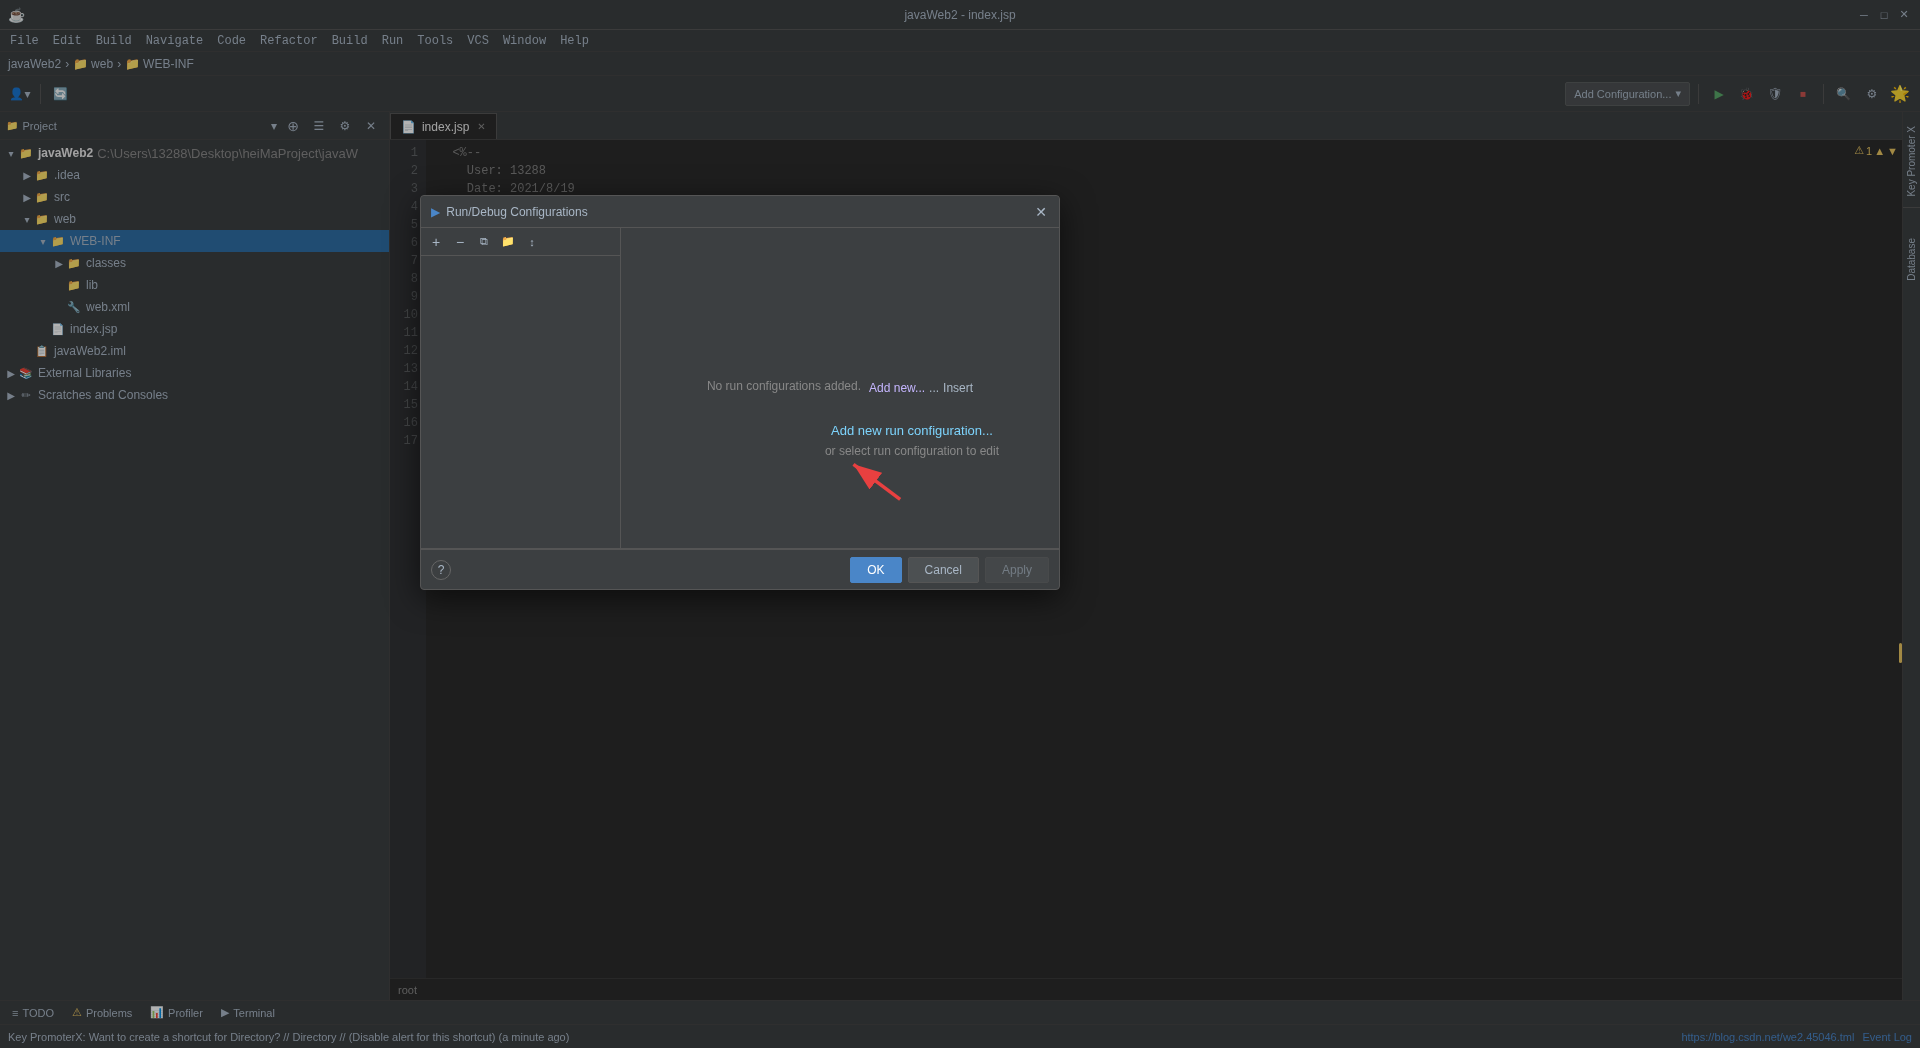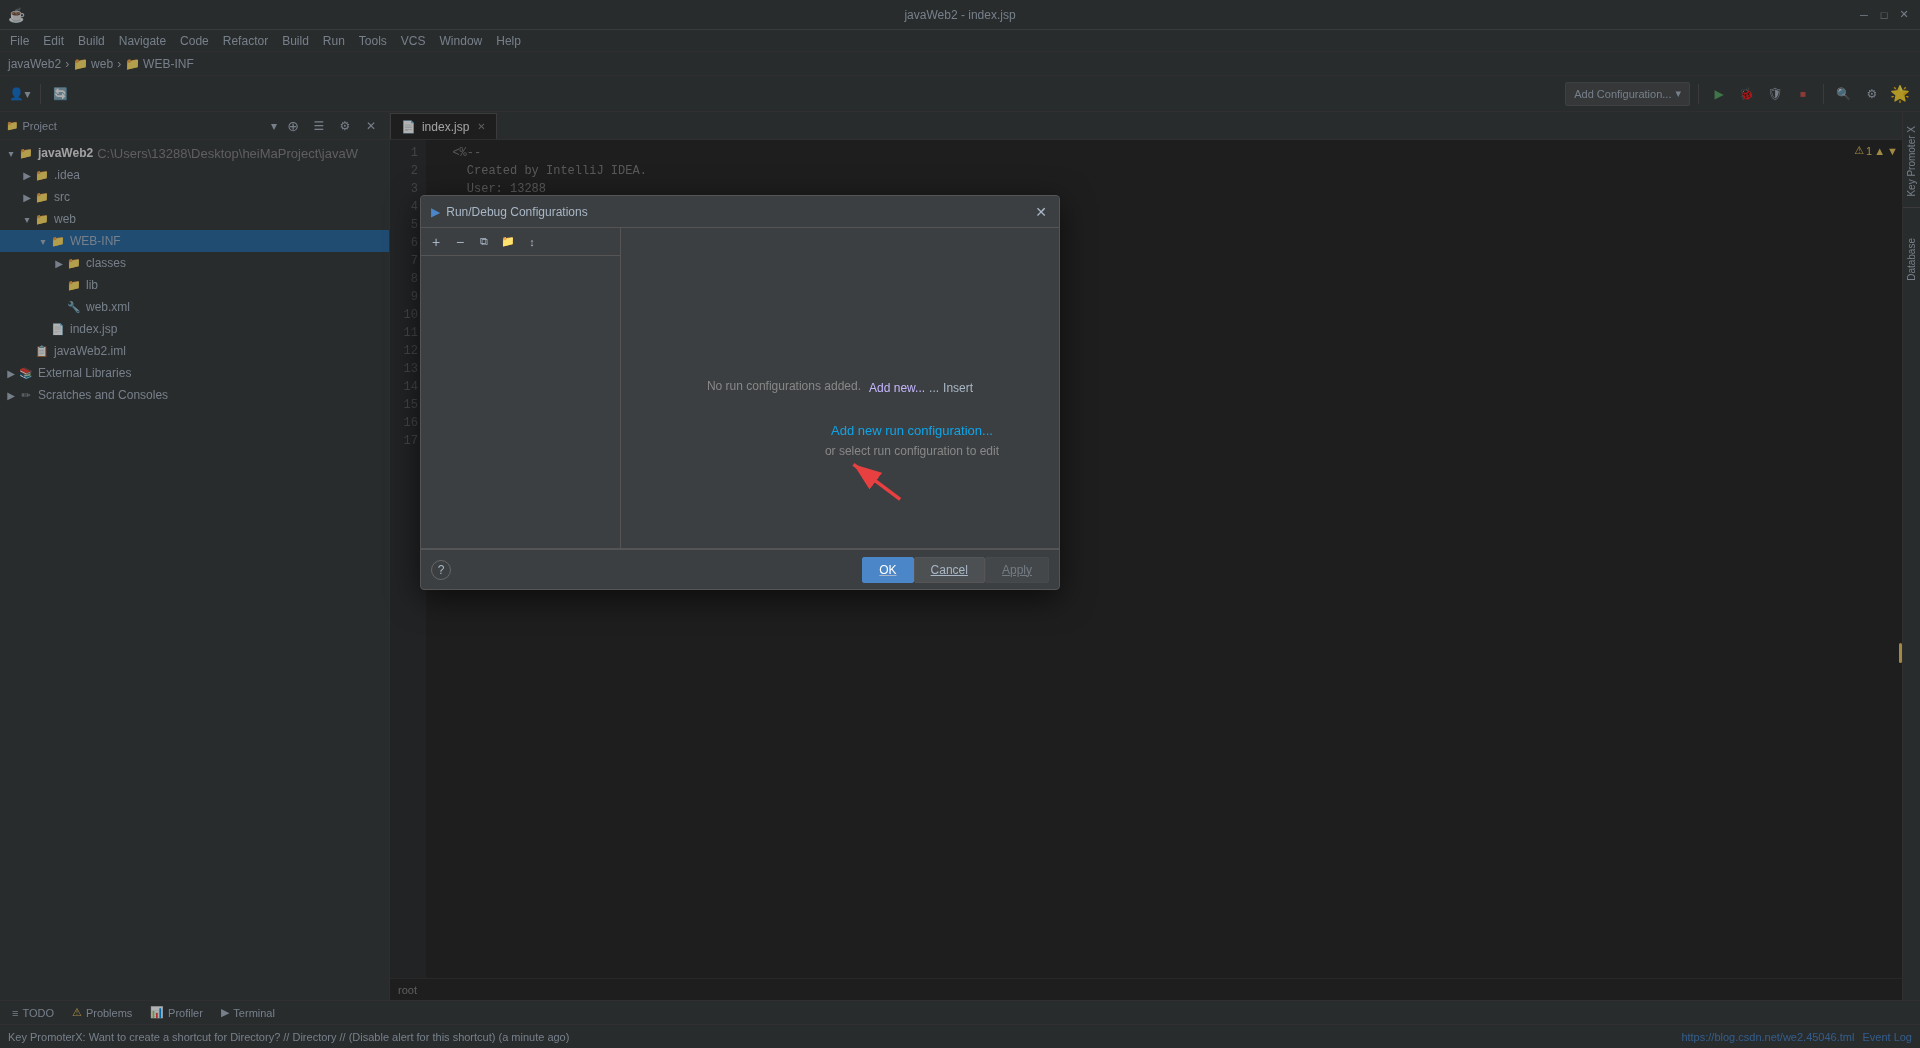--- a/index.html
+++ b/index.html
@@ -54,20 +54,21 @@
 
     
     .menubar {
       height: 22px;
       background: #3c3f41;
       display: flex;
       align-items: center;
       padding: 0 4px;
       gap: 2px;
       border-bottom: 1px solid #444;
+      font-family: Liberation Mono, monospace;
     }
     .menu-item {
       padding: 2px 6px;
       color: #a9b7c6;
       cursor: pointer;
       font-size: 12px;
     }
 
     
     .breadcrumb-bar {
@@ -376,39 +377,39 @@
     }
     .modal-right {
       flex: 1;
       display: flex;
       flex-direction: column;
       align-items: center;
       justify-content: center;
       gap: 8px;
     }
     .modal-right-link {
-      color: #0ea5e9;
+      color: #7dd3fc;
       cursor: pointer;
       font-size: 13px;
     }
     .modal-right-text {
       color: #888;
       font-size: 12px;
     }
     .modal-footer {
       height: 40px;
       border-top: 1px solid #555;
       display: flex;
       align-items: center;
       justify-content: space-between;
       padding: 0 10px;
     }
     .modal-footer-right {
       display: flex;
-      text-decoration: underline;
+      gap: 6px;
     }
     .btn {
       height: 26px;
       padding: 0 16px;
       border: 1px solid #555;
       background: #4c5052;
       color: #a9b7c6;
       cursor: pointer;
       font-size: 12px;
       border-radius: 2px;
@@ -655,21 +656,20 @@
         <div>11</div>
           <div>12</div>
           <div>13</div>
           <div>14</div>
           <div>15</div>
         <div>16</div>
           <div>17</div>
       </div>
       <div class="code-area">
         <div class="code-line code-comment">  &lt;%--</div>
-        <div class="code-line code-comment">    Created by IntelliJ IDEA.</div>
         <div class="code-line code-comment">    User: 13288</div>
         <div class="code-line code-comment">    Date: 2021/8/19</div>
         <div class="code-line code-comment">    Time: 11:22</div>
         <div class="code-line code-comment">  --%&gt;</div>
         <div class="code-line"> </div>
         <div class="code-line"> </div>
         <div class="code-line"> </div>
         <div class="code-line"> </div>
         <div class="code-line"> </div>
         <div class="code-line"> </div>

